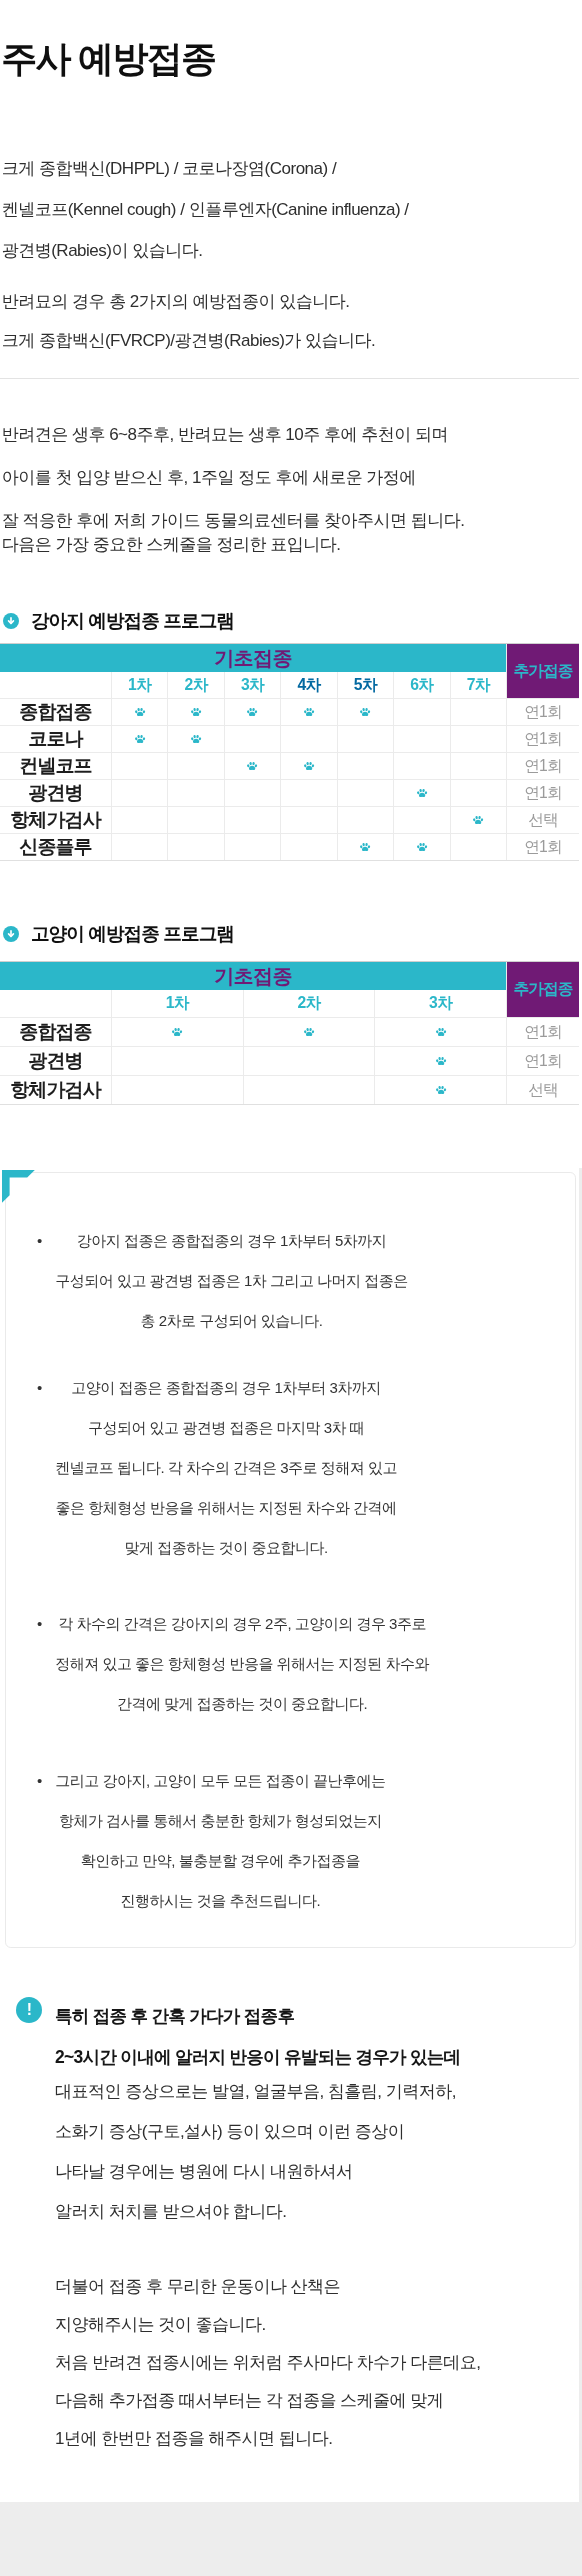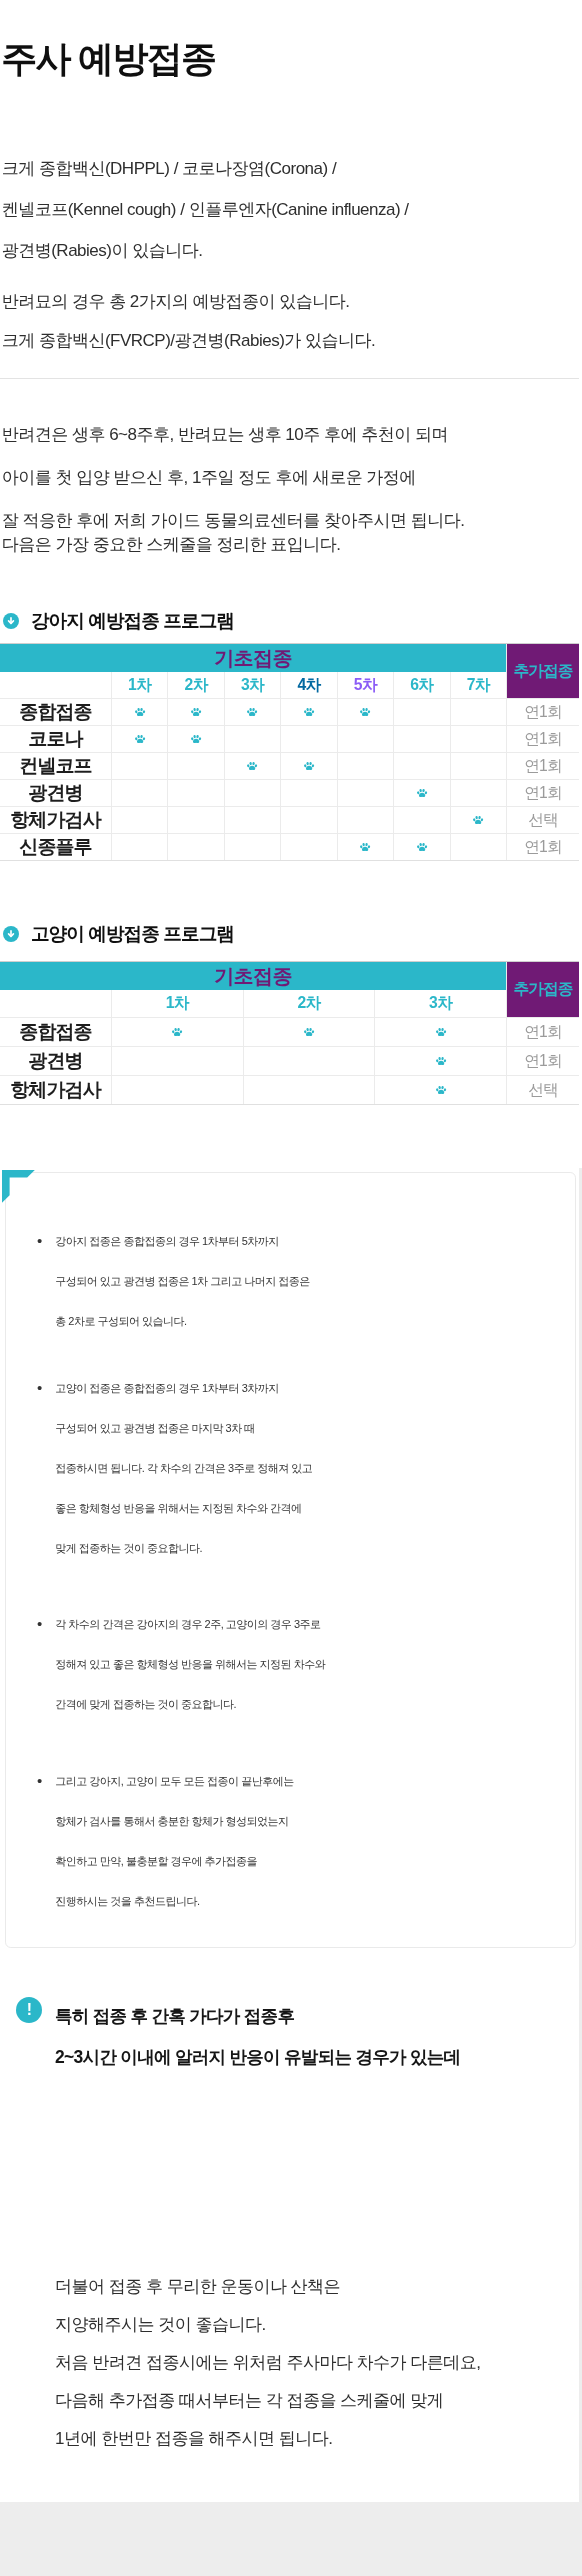--- a/index.html
+++ b/index.html
@@ -23,21 +23,21 @@
   .t-corner{background:#ffffff;}
   .t-col{font-size:15.7px;font-weight:700;letter-spacing:-0.6px;border-left:0.6px solid #ebebeb;}
   .t-label{font-size:19px;font-weight:600;color:#1e1e1e;letter-spacing:-0.9px;border-top:0.6px solid #ebebeb;}
   .t-cell{border-left:0.6px solid #ebebeb;border-top:0.6px solid #ebebeb;}
   .t-extra-cell{font-size:15.7px;color:#9b9b9b;letter-spacing:-0.9px;border-left:0.6px solid #ebebeb;border-top:0.6px solid #ebebeb;}
   
   .info-box{left:4.7px;top:1172px;width:569px;height:774px;background:#fff;border:1.2px solid #eaeaea;border-radius:5.8px;}
   .corner-accent{left:2.3px;top:1170px;width:34px;height:34px;}
   .bullet{display:flex;align-items:flex-start;width:513px;}
   .bullet-dot{font-size:15px;line-height:40px;color:#333;flex:0 0 auto;}
-  .bullet-text{margin-left:13px;font-size:11px;color:#333;letter-spacing:-0.5px;line-height:40px;white-space:pre-line;}
+  .bullet-text{margin-left:13px;font-size:15px;color:#333;letter-spacing:-0.5px;line-height:40px;white-space:pre-line;text-align:center;}
   
   .warn-icon{left:16.3px;top:1997px;width:26px;height:26px;border-radius:50%;display:flex;align-items:center;justify-content:center;
              color:#fff;font-size:15.7px;font-weight:900;}
   .warn-heading{left:55px;top:1996px;font-size:17.5px;font-weight:800;color:#161616;letter-spacing:-0.7px;line-height:41px;white-space:pre-line;}
   .warn-body{left:55px;font-size:17px;font-weight:500;color:#2e2e2e;letter-spacing:-0.5px;white-space:pre-line;}
 </style>
 </head>
 <body>
 
 <div class="canvas">
@@ -69,21 +69,21 @@
     <span class="section-title">강아지 예방접종 프로그램</span>
   </div>
   <div id="dog-table" class="abs vtable" style="top: 643px; grid-template-columns: 111px repeat(7, 1fr) 73px; grid-template-rows: 28px 26px repeat(6, 27px);">
       <div class="t-basic" style="grid-column: 1 / 9; background: rgb(43, 183, 201);">기초접종</div>
       <div class="t-extra" style="grid-area: 1 / 9 / 3; color: rgb(43, 183, 201);">추가접종</div>
       <div class="t-corner"></div>
       <div class="t-col" style="color: rgb(43, 183, 201);">1차</div>
       <div class="t-col" style="color: rgb(43, 183, 201);">2차</div>
       <div class="t-col" style="color: rgb(43, 183, 201);">3차</div>
       <div class="t-col" style="color: #0369a1;">4차</div>
-      <div class="t-col" style="color: #8b5cf6;">5차</div>
+      <div class="t-col" style="color: #0369a1;">5차</div>
       <div class="t-col" style="color: rgb(43, 183, 201);">6차</div>
       <div class="t-col" style="color: rgb(43, 183, 201);">7차</div>
       <div class="t-label">종합접종</div>
       <div class="t-cell">
         <svg width="12.2" height="12.2" viewBox="0 0 24 24" fill="#2bb7c9">
           <ellipse cx="4.4" cy="11.4" rx="2.2" ry="3" transform="rotate(-22 4.4 11.4)"></ellipse>
           <ellipse cx="9.1" cy="7" rx="2.3" ry="3.1" transform="rotate(-8 9.1 7)"></ellipse>
           <ellipse cx="14.9" cy="7" rx="2.3" ry="3.1" transform="rotate(8 14.9 7)"></ellipse>
           <ellipse cx="19.6" cy="11.4" rx="2.2" ry="3" transform="rotate(22 19.6 11.4)"></ellipse>
           <path d="M12 11.2c3 0 6.2 2.5 6.2 5.4 0 1.9-1.5 3.2-3.4 3.2-1.1 0-1.9-.5-2.8-.5s-1.7.5-2.8.5c-1.9 0-3.4-1.3-3.4-3.2 0-2.9 3.2-5.4 6.2-5.4z"></path>
@@ -320,40 +320,44 @@
   <div class="abs bullet" style="left:37px;top:1221px;">
     <span class="bullet-dot">•</span>
     <div class="bullet-text">강아지 접종은 종합접종의 경우 1차부터 5차까지
 구성되어 있고 광견병 접종은 1차 그리고 나머지 접종은
 총 2차로 구성되어 있습니다.</div>
   </div>
   <div class="abs bullet" style="left:37px;top:1368px;">
     <span class="bullet-dot">•</span>
     <div class="bullet-text">고양이 접종은 종합접종의 경우 1차부터 3차까지
 구성되어 있고 광견병 접종은 마지막 3차 때
-접종하시면 됩니다. 각 차수의 간격은 3주로 정해져 있고
+켄넬코프 됩니다. 각 차수의 간격은 3주로 정해져 있고
 좋은 항체형성 반응을 위해서는 지정된 차수와 간격에
 맞게 접종하는 것이 중요합니다.</div>
   </div>
   <div class="abs bullet" style="left:37px;top:1604px;">
     <span class="bullet-dot">•</span>
     <div class="bullet-text">각 차수의 간격은 강아지의 경우 2주, 고양이의 경우 3주로
 정해져 있고 좋은 항체형성 반응을 위해서는 지정된 차수와
 간격에 맞게 접종하는 것이 중요합니다.</div>
   </div>
   <div class="abs bullet" style="left:37px;top:1761px;">
     <span class="bullet-dot">•</span>
     <div class="bullet-text">그리고 강아지, 고양이 모두 모든 접종이 끝난후에는
 항체가 검사를 통해서 충분한 항체가 형성되었는지
 확인하고 만약, 불충분할 경우에 추가접종을
 진행하시는 것을 추천드립니다.</div>
   </div>
 
   <div class="abs warn-icon accent-bg" style="background: rgb(43, 183, 201);">!</div>
   <div class="abs warn-heading">특히 접종 후 간혹 가다가 접종후
 2~3시간 이내에 알러지 반응이 유발되는 경우가 있는데</div>
+  <div class="abs warn-body" style="top:2072px;line-height:40px;">대표적인 증상으로는 발열, 얼굴부음, 침흘림, 기력저하,
+소화기 증상(구토,설사) 등이 있으며 이런 증상이
+나타날 경우에는 병원에 다시 내원하셔서
+알러치 처치를 받으셔야 합니다.</div>
   <div class="abs warn-body" style="top:2268px;line-height:38px;">더불어 접종 후 무리한 운동이나 산책은
 지양해주시는 것이 좋습니다.
 처음 반려견 접종시에는 위처럼 주사마다 차수가 다른데요,
 다음해 추가접종 때서부터는 각 접종을 스케줄에 맞게
 1년에 한번만 접종을 해주시면 됩니다.</div>
 </div>
 
 
 </body></html>

